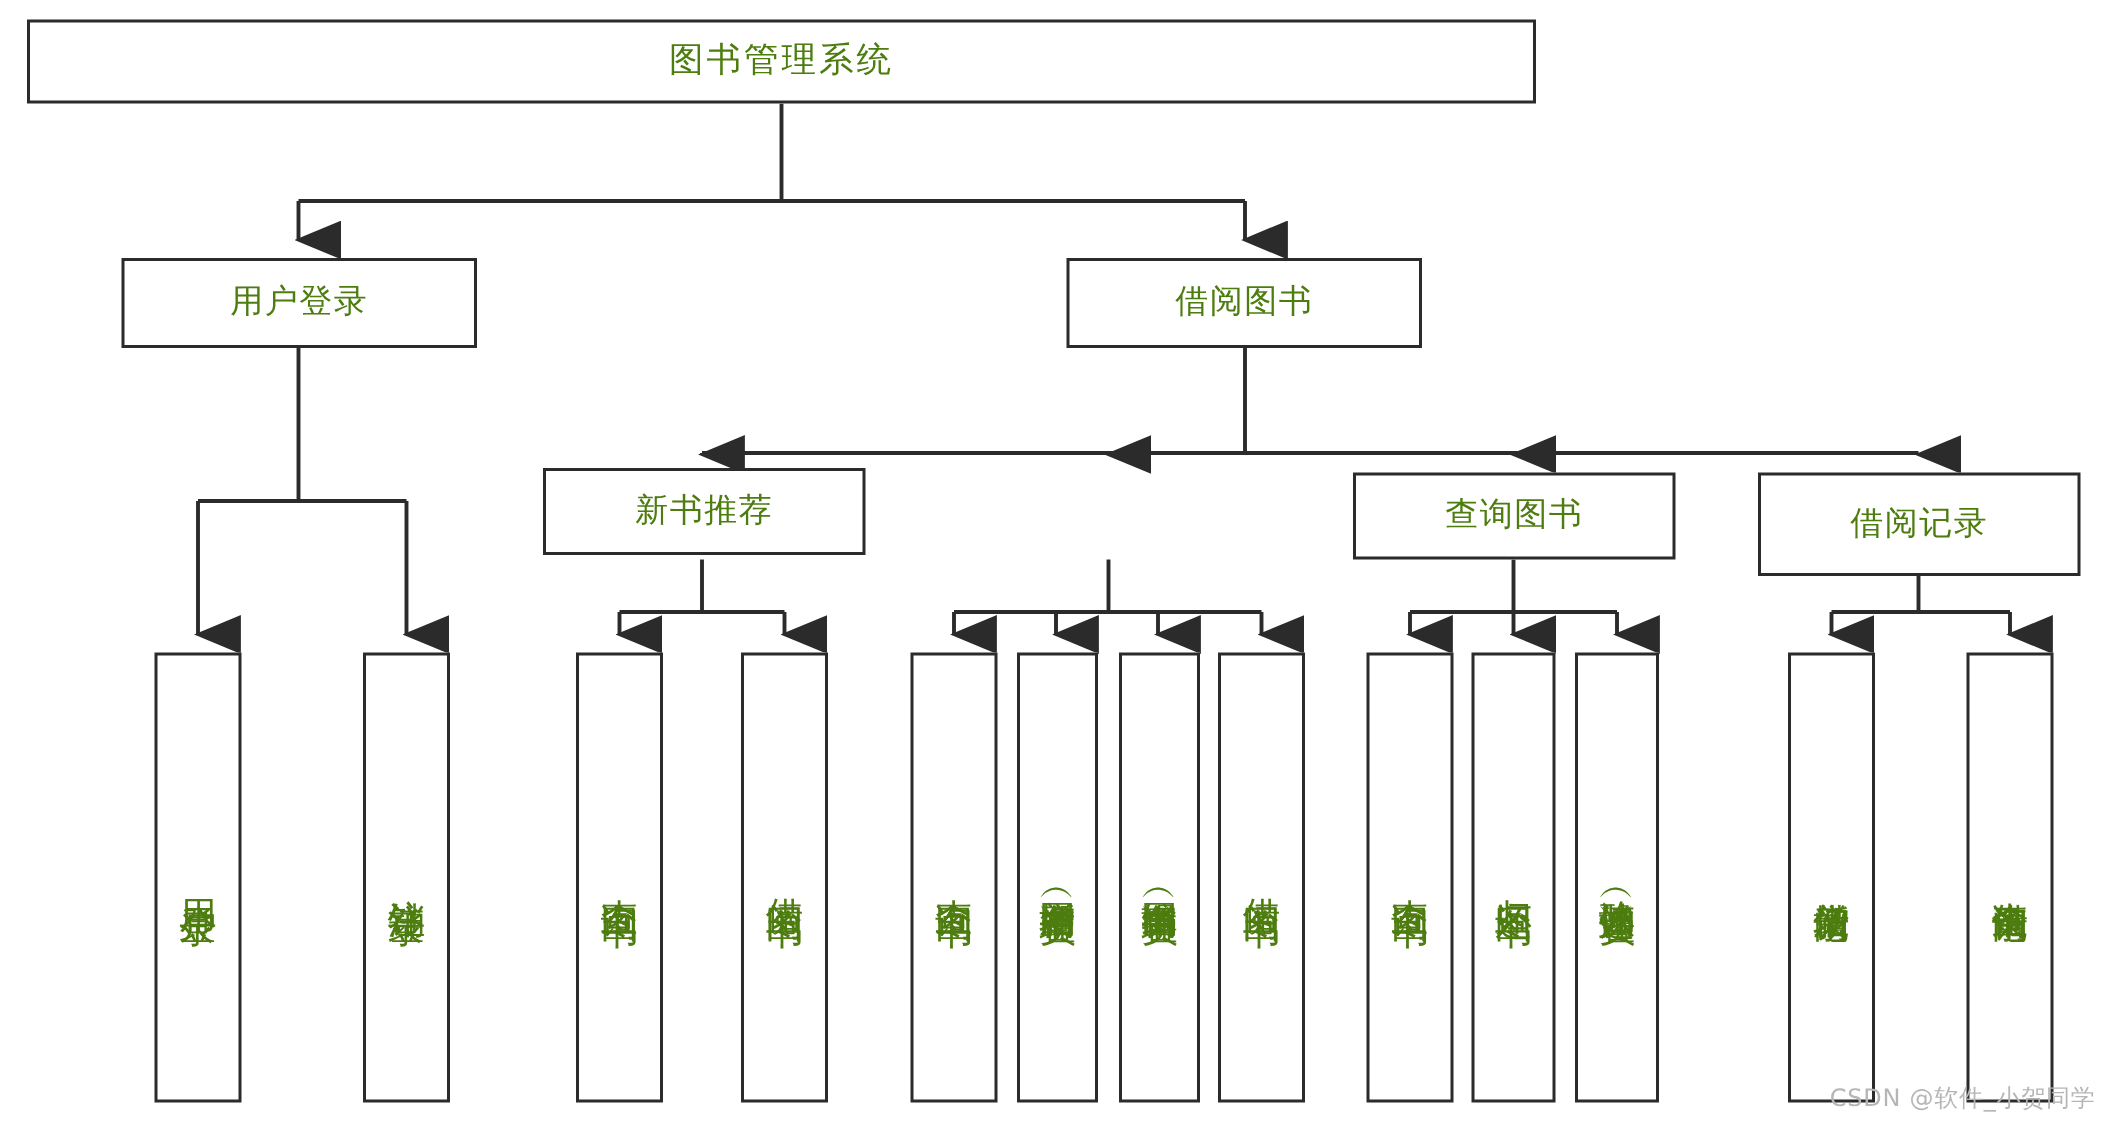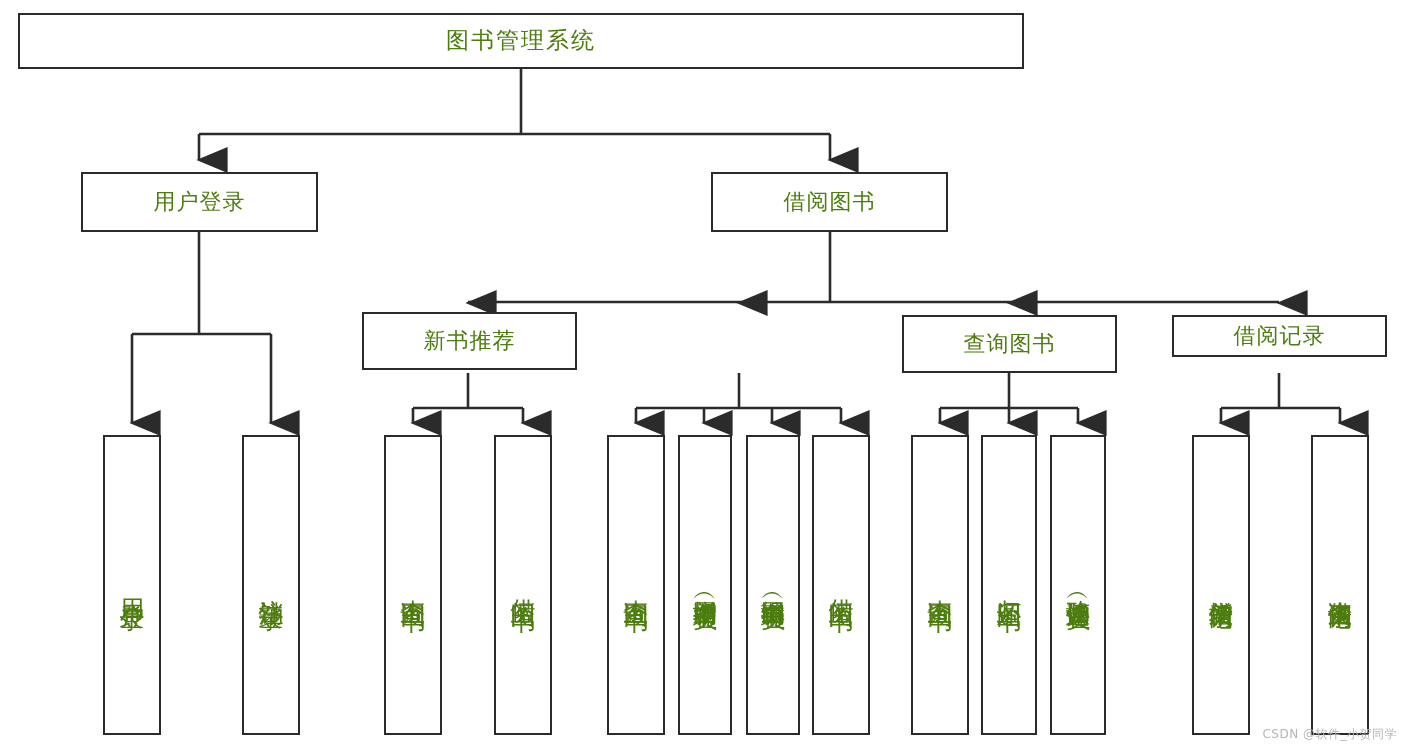--- a/index.html
+++ b/index.html
@@ -68,21 +68,21 @@
     white-space: nowrap;
   }
   .node.vert.tall .node-label {
     font-size: 24px;
     letter-spacing: 1px;
   }
   #watermark {
     position: absolute;
     right: 8px;
     bottom: 4px;
-    font-size: 12px;
+    font-size: 16px;
     color: #b6b6b6;
     letter-spacing: 0.5px;
     z-index: 5;
     user-select: none;
     font-family: "DejaVu Sans", "Liberation Sans", sans-serif;
   }
 </style>
 </head>
 <body>
 
@@ -150,21 +150,21 @@
   <div class="node horiz" style="left:711px; top:172px; width:237px; height:60px;">
     <span class="node-label">借阅图书</span>
   </div>
 
   <div class="node horiz" style="left:362px; top:312px; width:215px; height:58px;">
     <span class="node-label">新书推荐</span>
   </div>
   <div class="node horiz" style="left:902px; top:315px; width:215px; height:58px;">
     <span class="node-label">查询图书</span>
   </div>
-  <div class="node horiz" style="left:1172px; top:315px; width:215px; height:42px;">
+  <div class="node horiz" style="left:1172px; top:315px; width:215px; height:69px;">
     <span class="node-label">借阅记录</span>
   </div>
 
   <div class="node vert" style="left:103px; top:435px; width:58px; height:300px;">
     <span class="node-label">用户登录</span>
   </div>
   <div class="node vert" style="left:242px; top:435px; width:58px; height:300px;">
     <span class="node-label">注销登录</span>
   </div>
 

